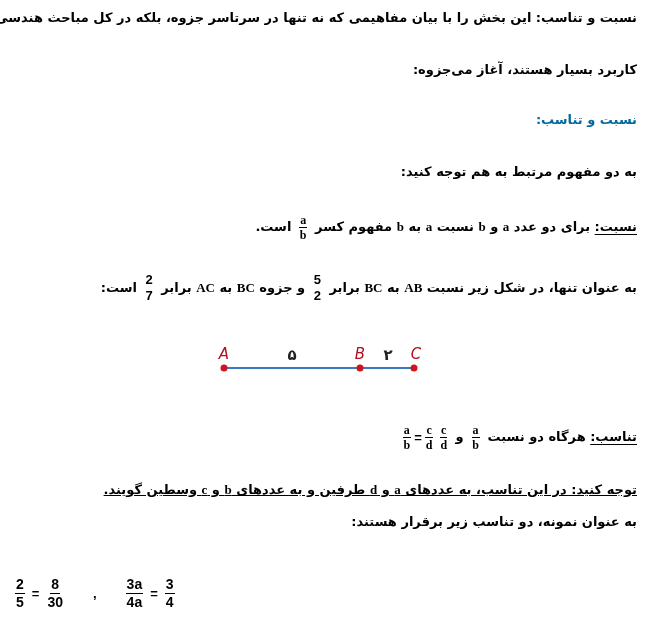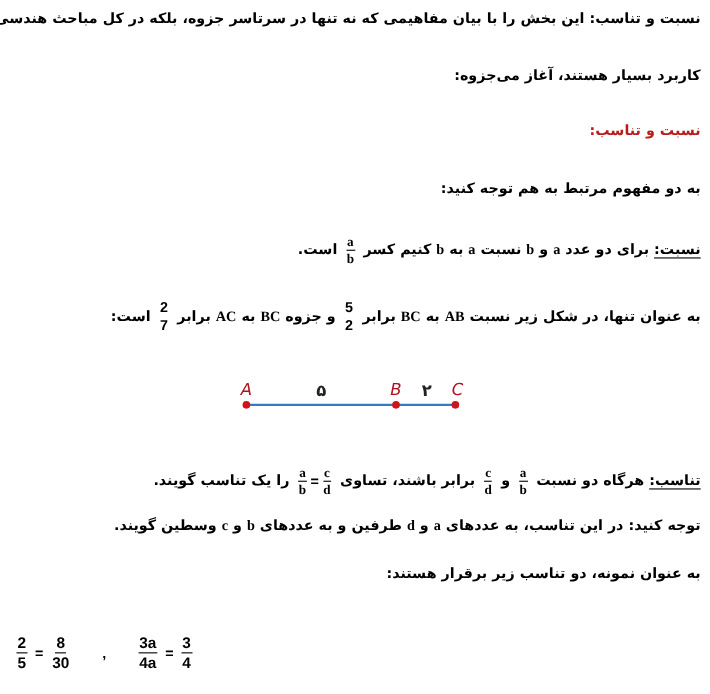--- a/index.html
+++ b/index.html
@@ -7,21 +7,21 @@
       width: 645px; height: 631px; position: relative; overflow: hidden;
       font-family: "DejaVu Sans", sans-serif;
       color: #000;
     }
     .line {
       position: absolute; right: 8px;
       direction: rtl; text-align: right;
       font-weight: bold; font-size: 13px;
       white-space: nowrap; line-height: 20px;
     }
-    .heading { color: #b91c1c; }
+    .heading { color: #0369a1; }
     .underline { text-decoration: underline; text-underline-offset: 3px; }
     .latin { font-family: "Liberation Serif", serif; font-weight: bold; font-size: 13px; }
     .frac {
       display: inline-flex; flex-direction: column; align-items: center;
       vertical-align: middle; margin: 0 3px; direction: ltr;
       font-family: "Liberation Serif", serif; font-weight: bold; font-size: 12px; line-height: 12px;
     }
     .frac .num { padding: 0 1px 1px; border-bottom: 1px solid #000; }
     .frac .den { padding: 1px 1px 0; }
     .frac.sans { font-family: "Liberation Sans", sans-serif; font-size: 13px; line-height: 14px; }
@@ -40,21 +40,21 @@
 <body>
 
 <div class="line" style="top:8px;">نسبت و تناسب: این بخش را با بیان مفاهیمی که نه تنها در سرتاسر جزوه، بلکه در کل مباحث هندسی و ریاضی دارای</div>
 <div class="line" style="top:60px;">کاربرد بسیار هستند، آغاز می‌جزوه:</div>
 
 <div class="line heading" style="top:110px;">نسبت و تناسب:</div>
 
 <div class="line" style="top:162px;">به دو مفهوم مرتبط به هم توجه کنید:</div>
 
 <div class="line" style="top:214px;">
-  <span class="underline">نسبت:</span><span> برای دو عدد </span><span class="latin">a</span><span> و </span><span class="latin">b</span><span> نسبت </span><span class="latin">a</span><span> به </span><span class="latin">b</span><span> کنیم کسر </span><span class="frac">
+  <span class="underline">نسبت:</span><span> برای دو عدد </span><span class="latin">a</span><span> و </span><span class="latin">b</span><span> نسبت </span><span class="latin">a</span><span> به </span><span class="latin">b</span><span> مفهوم کسر </span><span class="frac">
       <span class="num">a</span>
       <span class="den">b</span>
     </span><span> است.</span>
 </div>
 
 <div class="line" style="top:273px;">
   <span>به عنوان تنها، در شکل زیر نسبت </span><span class="latin">AB</span><span> به </span><span class="latin">BC</span><span> برابر </span><span class="frac sans">
       <span class="num" style="border-bottom:none">5</span>
       <span class="den">2</span>
     </span><span> و جزوه </span><span class="latin">BC</span><span> به </span><span class="latin">AC</span><span> برابر </span><span class="frac sans">
@@ -75,30 +75,30 @@
   <text x="178" y="25" text-anchor="middle" font-family="DejaVu Sans, sans-serif" font-size="15" font-weight="bold" fill="#222">۲</text>
 </svg>
 
 <div class="line" style="top:424px;">
   <span class="underline">تناسب:</span><span> هرگاه دو نسبت </span><span class="frac">
       <span class="num">a</span>
       <span class="den">b</span>
     </span><span> و </span><span class="frac">
       <span class="num">c</span>
       <span class="den">d</span>
-    </span><span> برابر باشند، تساوی </span><span class="ltr"><span class="frac">
+    </span><span class="ltr"><span class="frac">
         <span class="num">a</span>
         <span class="den">b</span>
       </span><span class="eq">=</span><span class="frac">
         <span class="num">c</span>
         <span class="den">d</span>
-      </span></span><span> را یک تناسب گویند.</span>
+      </span></span>
 </div>
 
-<div class="line" style="top:468px;">
+<div class="line" style="top:480px;text-decoration:underline;">
   <span>توجه کنید: در این تناسب، به عددهای </span><span class="latin">a</span><span> و </span><span class="latin">d</span><span> طرفین و به عددهای </span><span class="latin">b</span><span> و </span><span class="latin">c</span><span> وسطین گویند.</span>
 </div>
 
 <div class="line" style="top:512px;">به عنوان نمونه، دو تناسب زیر برقرار هستند:</div>
 
 <div class="examples">
   <span class="frac">
       <span class="num">2</span>
       <span class="den">5</span>
     </span>

